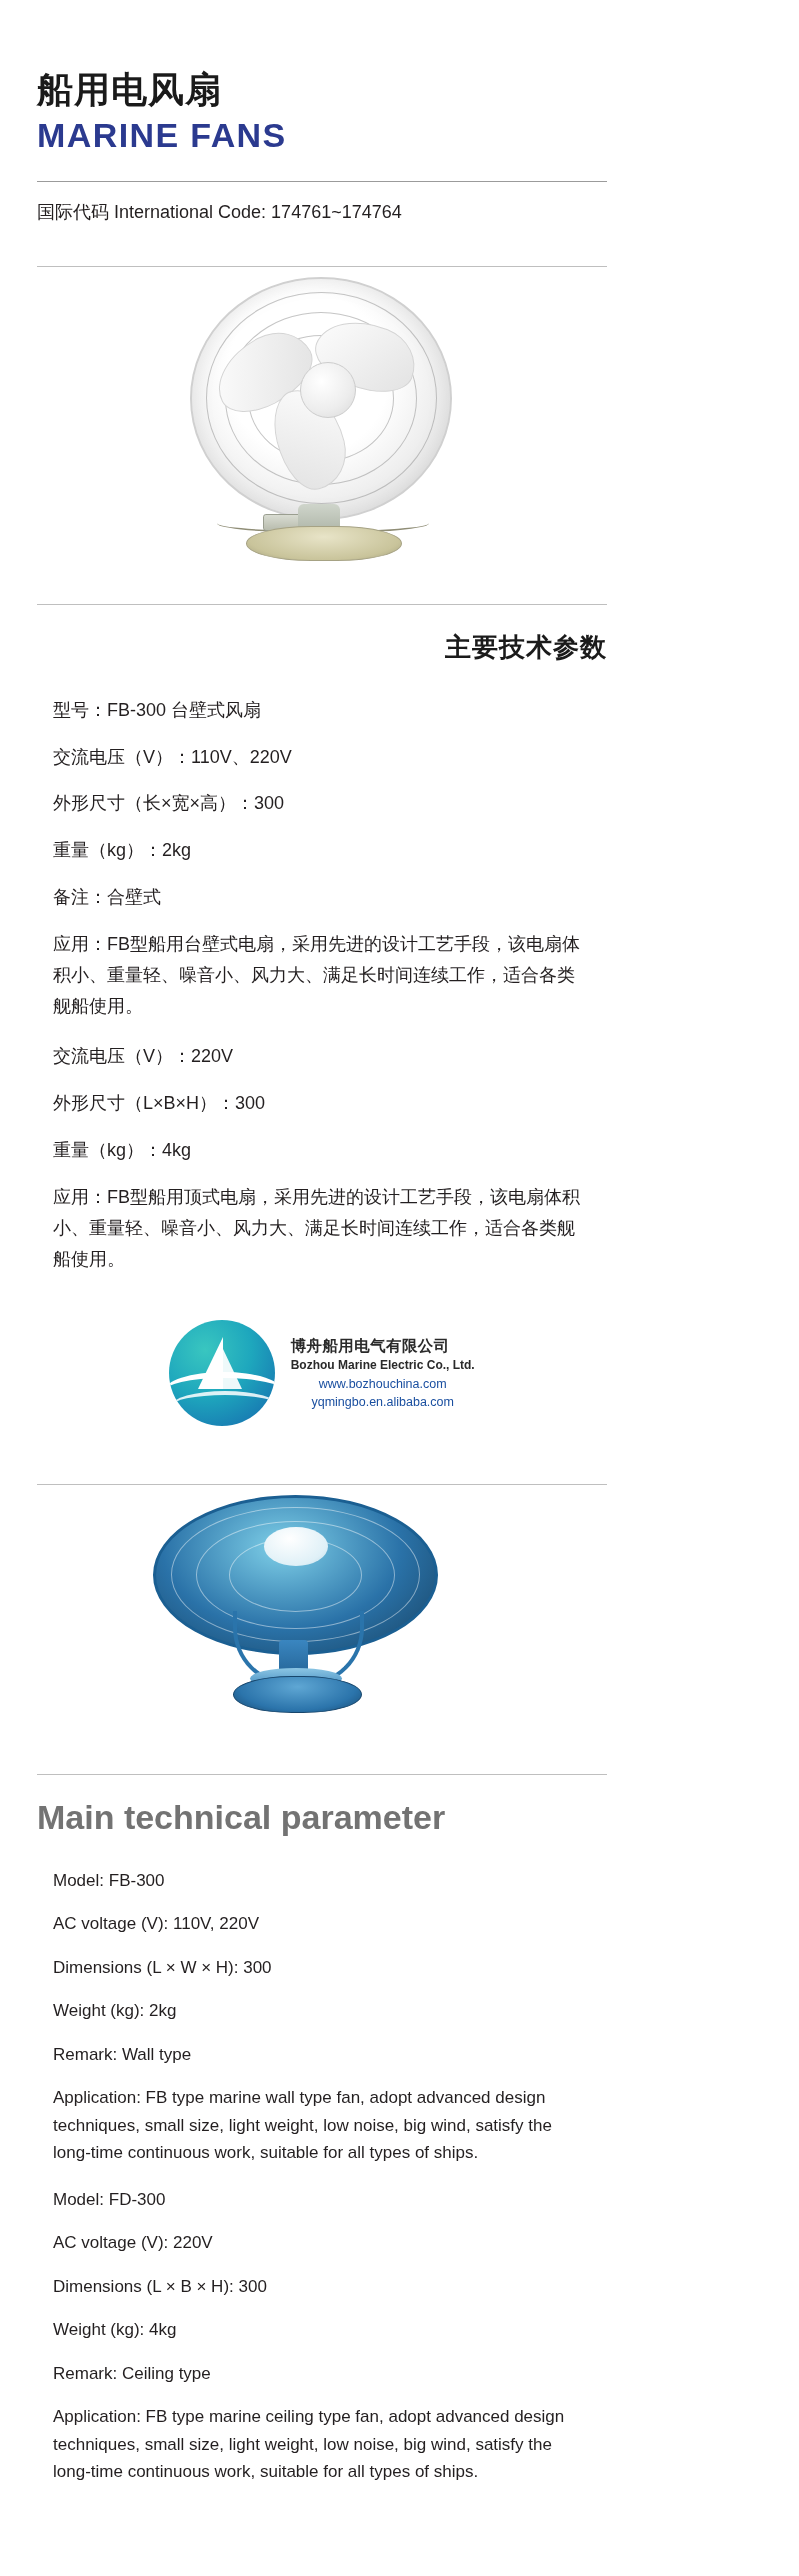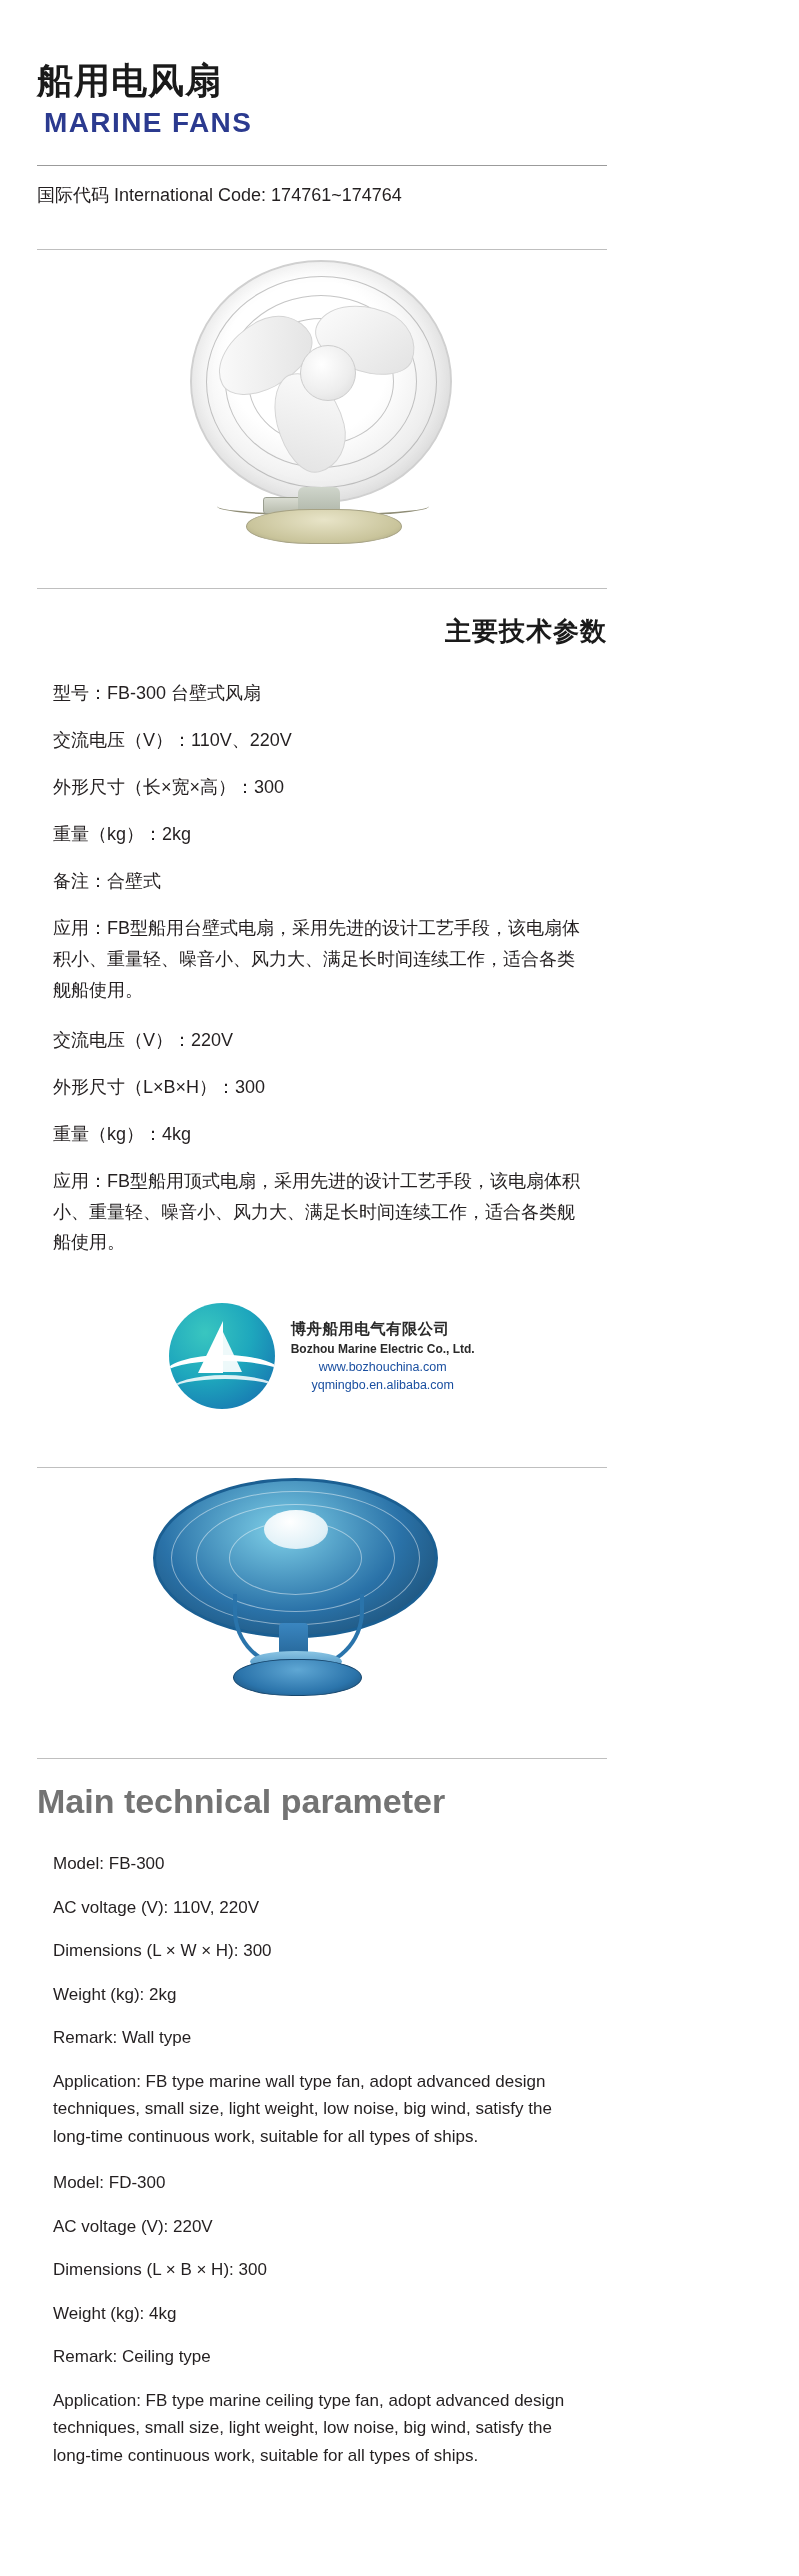--- a/index.html
+++ b/index.html
@@ -8,40 +8,39 @@
   }
   body {
     width: 800px;
     background: #ffffff;
     font-family: "Liberation Sans", sans-serif;
     color: #231f20;
   }
   .page {
     width: 644px;
     box-sizing: border-box;
-    padding: 0 37px;
+    padding: 9px 37px;
     position: relative;
   }
   .spacer-top { height: 58px; }
 
   .title-cn {
     font-size: 36px;
     font-weight: bold;
     letter-spacing: 1px;
     color: #1a1a1a;
     line-height: 1.25;
   }
   .title-en {
-    font-size: 28px;
+    font-size: 34px;
     font-weight: bold;
     letter-spacing: 1.4px;
     color: #2b3a8f;
     line-height: 1.25;
     margin-top: 1.9px;
-    margin-left: 7px;
   }
 
   .rule {
     border: 0;
     border-top: 1px solid #9b9b9b;
     margin: 25px 0 0 0;
   }
   .rule.thin {
     border-top: 1px solid #bfbfbf;
   }

